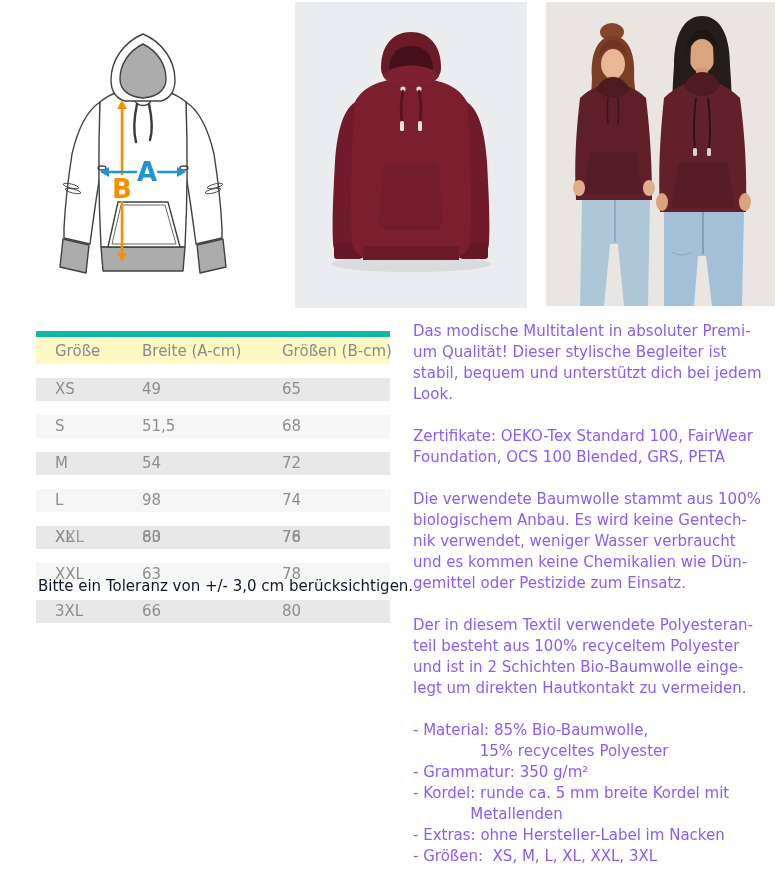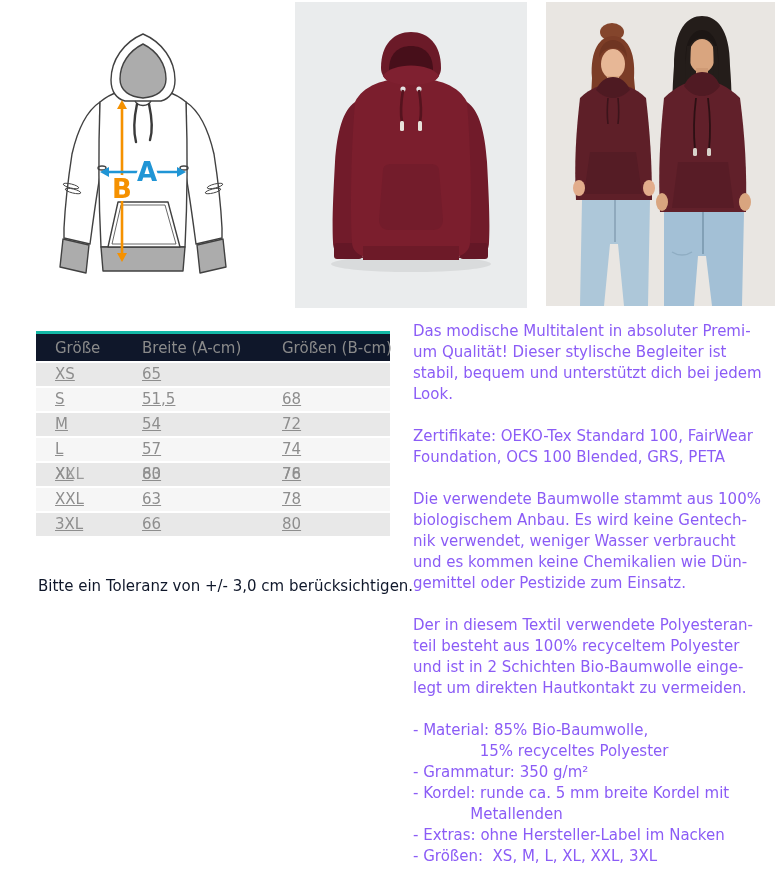--- a/index.html
+++ b/index.html
@@ -11,23 +11,23 @@
   
   .img-box{position:absolute;overflow:hidden;}
   #size-diagram{left:58px;top:28px;width:185px;height:248px;background:#fff;}
   #product-photo{left:295px;top:2px;width:232px;height:306px;}
   #models-photo{left:546px;top:2px;width:229px;height:304px;}
   .img-box svg{display:block;width:100%;height:100%;}
 
   
   #size-table{position:absolute;left:36px;top:331px;width:354px;font-size:15px;color:#8e8e8e;}
   .t-head{display:grid;grid-template-columns:106px 140px 1fr;height:27px;align-items:center;
-          color:#8a8a8a;background:#0f172a;border-top:3px solid #14b8a6;}
+          color:#8a8a8a;background:#fef9c3;border-top:6px solid #14b8a6;}
   .t-row{display:grid;grid-template-columns:106px 140px 1fr;height:23px;line-height:23px;
-         align-items:center;margin-top:2px;text-decoration:underline;}
+         align-items:center;margin-top:14px;}
   .t-row.odd{background:#e8e8e8;}
   .t-row.even{background:#f6f6f6;}
   .cell{position:relative;white-space:nowrap;}
   .cell.c1{padding-left:19px;}
   .ghost{position:absolute;top:0;left:0;opacity:.85;}
   .c1 .ghost{left:19px;}
 
   
   #tolerance-note{position:absolute;left:38px;top:577px;font-size:15px;color:#0f172a;}
 
@@ -167,35 +167,36 @@
 </div>
 
 <div id="size-table">
   <div class="t-head">
     <div class="cell c1">Größe</div>
     <div class="cell">Breite (A-cm)</div>
     <div class="cell">Größen (B-cm)</div>
   </div>
   <div class="t-row odd">
     <div class="cell c1">XS</div>
+    <div class="cell">49</div>
     <div class="cell">65</div>
   </div>
   <div class="t-row even">
     <div class="cell c1">S</div>
     <div class="cell">51,5</div>
     <div class="cell">68</div>
   </div>
   <div class="t-row odd">
     <div class="cell c1">M</div>
     <div class="cell">54</div>
     <div class="cell">72</div>
   </div>
   <div class="t-row even">
     <div class="cell c1">L</div>
-    <div class="cell">57</div>
+    <div class="cell">98</div>
     <div class="cell">74</div>
   </div>
 
   <div class="t-row odd">
     <div class="cell c1">
       <span>XL</span>
       <span class="ghost">XXL</span>
     </div>
     <div class="cell">
       <span>80</span>

